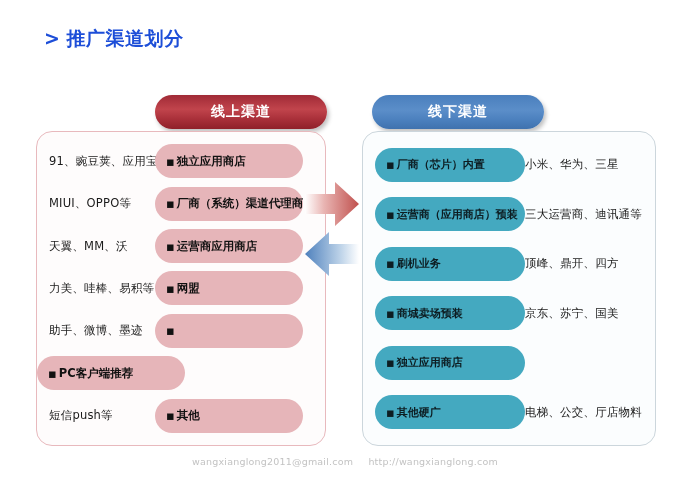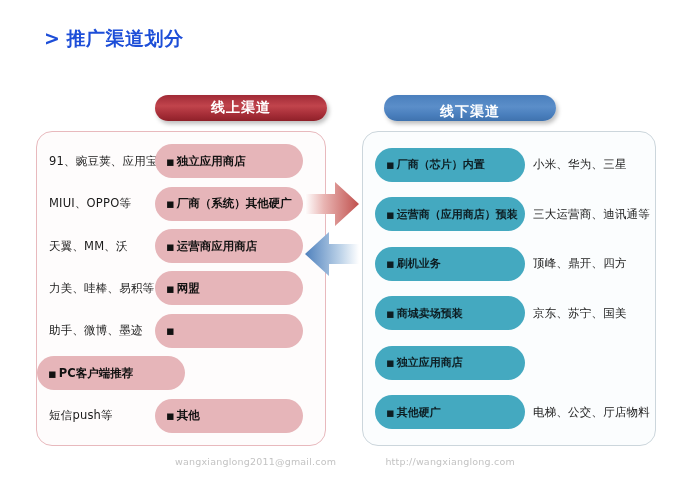--- a/index.html
+++ b/index.html
@@ -27,43 +27,42 @@
     white-space: nowrap;
   }
   .slide-title .chev {
     margin-right: 6px;
     font-weight: bold;
   }
 
   
   .col-header {
     position: absolute;
-    height: 26px;
+    height: 34px;
     border-radius: 17px;
     display: flex;
     align-items: center;
     justify-content: center;
     font-size: 14px;
     font-weight: bold;
     color: #ffffff;
     letter-spacing: 1px;
     box-shadow: 2px 3px 4px rgba(0,0,0,0.25);
   }
   #header-online {
     left: 155px;
     top: 95px;
     width: 172px;
     background: linear-gradient(180deg, #a02a36 0%, #c1444c 42%, #a82f39 72%, #8f2029 100%);
   }
   #header-offline {
-    left: 384px;
+    left: 372px;
     top: 95px;
     width: 172px;
     background: linear-gradient(180deg, #4a7fbd 0%, #5b8ec9 45%, #4a7fbd 75%, #3f72ae 100%);
-    align-items: flex-end;
   }
 
   
   .panel {
     position: absolute;
     border-radius: 16px;
     box-sizing: border-box;
   }
   #panel-online {
     left: 36px;
@@ -137,21 +136,21 @@
   .row-right .pill {
     width: 150px;
     margin-left: 12px;
     padding-left: 11px;
     background: #44a9c0;
     color: #0d1d22;
     font-size: 11px;
   }
   .row-right .ex {
     flex: 1;
-    padding-left: 8px;
+    padding-left: 0;
     font-size: 11.5px;
     color: #1a1a1a;
     white-space: nowrap;
     letter-spacing: 0.2px;
   }
 
   
   .arrow {
     position: absolute;
   }
@@ -168,21 +167,21 @@
   .footer {
     position: absolute;
     left: 0;
     top: 456px;
     width: 690px;
     text-align: center;
     font-size: 9.5px;
     color: #c3c3c3;
     letter-spacing: 0.2px;
   }
-  .footer span { margin: 0 23px; }
+  .footer span { margin: 0 6px; }
 </style>
 </head>
 <body>
 
 <div class="slide-title">
   <span class="chev">&gt;</span><span>推广渠道划分</span>
 </div>
 
 <div class="col-header" id="header-online">
   <span>线上渠道</span>
@@ -197,21 +196,21 @@
         <div class="ex">91、豌豆荚、应用宝等</div>
         <div class="pill">
           <span class="bullet">▪</span>
           <span>独立应用商店</span>
         </div>
       </div>
       <div class="row row-left">
         <div class="ex">MIUI、OPPO等</div>
         <div class="pill">
           <span class="bullet">▪</span>
-          <span>厂商（系统）其他硬广</span>
+          <span>厂商（系统）渠道代理商</span>
         </div>
       </div>
       <div class="row row-left">
         <div class="ex">天翼、MM、沃</div>
         <div class="pill">
           <span class="bullet">▪</span>
           <span>运营商应用商店</span>
         </div>
       </div>
       <div class="row row-left">

